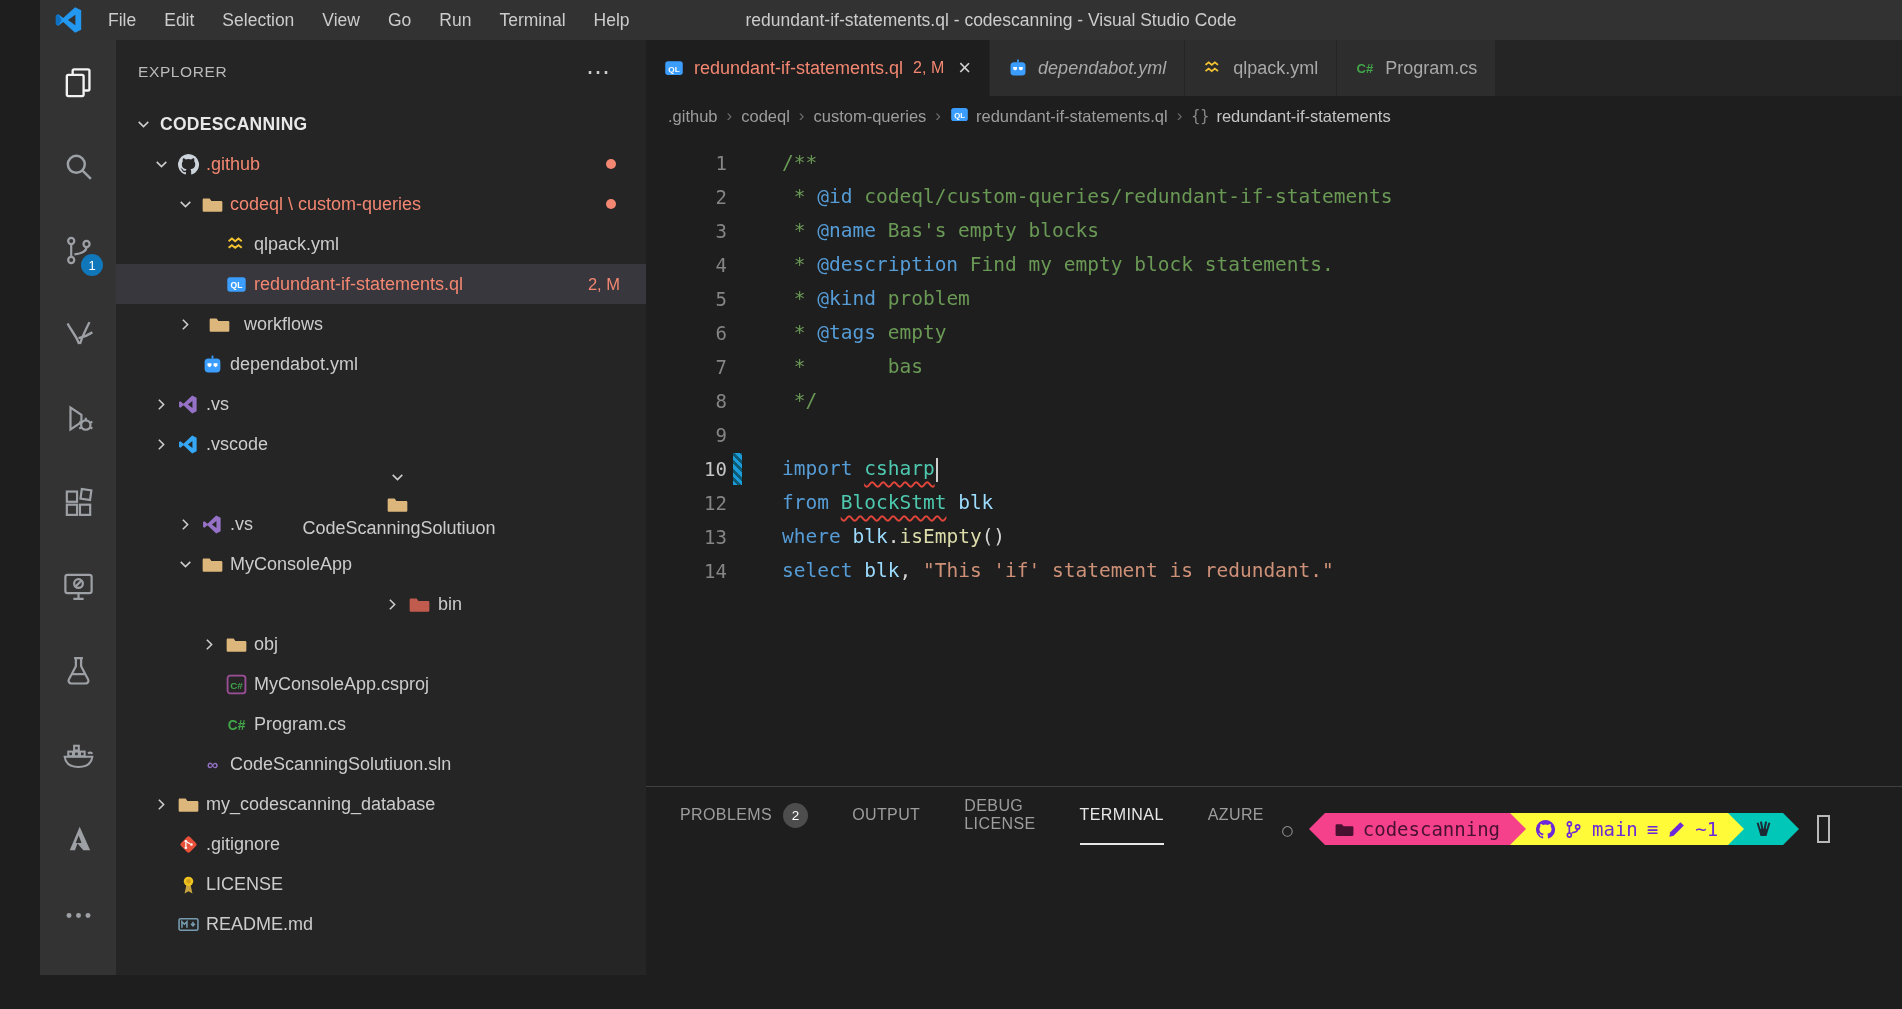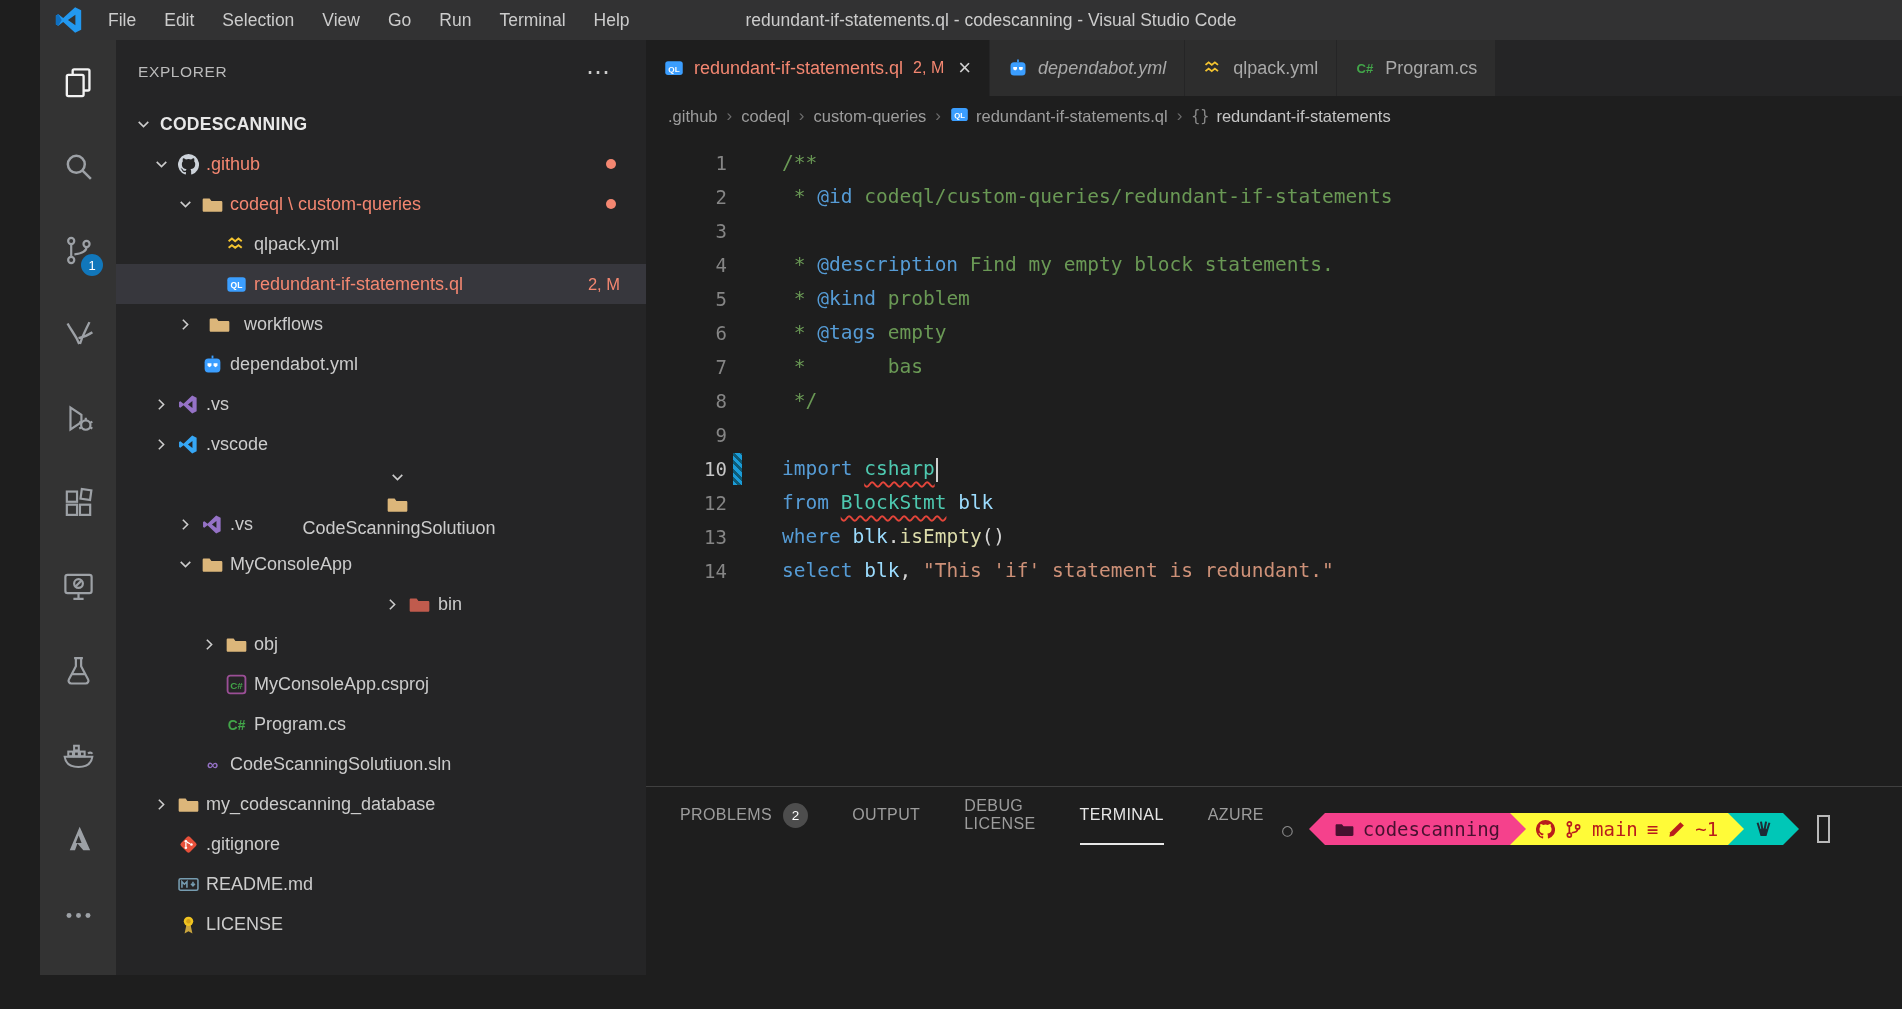--- a/index.html
+++ b/index.html
@@ -448,36 +448,36 @@
                   <circle cx="10.2" cy="8" r="1" fill="#fff"></circle>
                   <path d="M6 6.6v2.8M6.8 6.2l2.4 1.2" stroke="#fff" stroke-width="1" fill="none"></path>
                 </svg>
               </span>
               <span class="lbl">.gitignore</span>
             </div>
             <div class="tree-row" style="padding-left: 32px;">
               <span class="twisty"></span>
               <span class="fi">
                 <svg viewBox="0 0 16 16">
-                  <rect x="0.8" y="3.6" width="14.4" height="8.8" rx="1.2" fill="none" stroke="#769cb0" stroke-width="1.2"></rect>
-                  <path d="M3 10.4V5.9l1.9 1.9 1.9-1.9v4.5M11.4 5.9v2.8M9.9 7.4l1.5 1.6 1.5-1.6" fill="none" stroke="#769cb0" stroke-width="1.2"></path>
-                </svg>
-              </span>
-              <span class="lbl">README.md</span>
-            </div>
-            <div class="tree-row" style="padding-left: 32px;">
-              <span class="twisty"></span>
-              <span class="fi">
-                <svg viewBox="0 0 16 16">
                   <path d="M6.4 8.4L5 14.8l3-1.6 3 1.6-1.4-6.4z" fill="#caa53d"></path>
                   <circle cx="8" cy="5.6" r="3.6" fill="#f0c420"></circle>
                   <circle cx="8" cy="5.6" r="1.7" fill="#d4a017"></circle>
                 </svg>
               </span>
               <span class="lbl">LICENSE</span>
+            </div>
+            <div class="tree-row" style="padding-left: 32px;">
+              <span class="twisty"></span>
+              <span class="fi">
+                <svg viewBox="0 0 16 16">
+                  <rect x="0.8" y="3.6" width="14.4" height="8.8" rx="1.2" fill="none" stroke="#769cb0" stroke-width="1.2"></rect>
+                  <path d="M3 10.4V5.9l1.9 1.9 1.9-1.9v4.5M11.4 5.9v2.8M9.9 7.4l1.5 1.6 1.5-1.6" fill="none" stroke="#769cb0" stroke-width="1.2"></path>
+                </svg>
+              </span>
+              <span class="lbl">README.md</span>
             </div>
           </div>
       </div>
     </aside>
 
     <div class="editor-col">
       <div class="tabbar">
           <div class="tab active">
             <span class="fi">
               <svg viewBox="0 0 16 16">
@@ -546,20 +546,21 @@
           <div class="code-line">
             <span class="ln">1</span>
             <span class="code-text"><span class="tk-comment">/**</span></span>
           </div>
           <div class="code-line">
             <span class="ln">2</span>
             <span class="code-text"><span class="tk-comment"> * </span><span class="tk-doctag">@id</span><span class="tk-comment"> codeql/custom-queries/redundant-if-statements</span></span>
           </div>
           <div class="code-line">
             <span class="ln">3</span>
+            <span class="code-text"><span class="tk-comment"> * </span><span class="tk-doctag">@name</span><span class="tk-comment"> Bas's empty blocks</span></span>
           </div>
           <div class="code-line">
             <span class="ln">4</span>
             <span class="code-text"><span class="tk-comment"> * </span><span class="tk-doctag">@description</span><span class="tk-comment"> Find my empty block statements.</span></span>
           </div>
           <div class="code-line">
             <span class="ln">5</span>
             <span class="code-text"><span class="tk-comment"> * </span><span class="tk-doctag">@kind</span><span class="tk-comment"> problem</span></span>
           </div>
           <div class="code-line">
@@ -623,21 +624,21 @@
                 <span class="pl-head" style="border-right: 16px solid rgb(245, 65, 140);"></span>
                 <span class="pl-body" style="background: rgb(245, 65, 140); color: rgb(71, 17, 47);">
                   <span class="ticon">
                     <svg viewBox="0 0 16 16">
                       <path d="M1.5 3.5h4.3l1.4 1.8h7.3c.6 0 1 .4 1 1v6.2c0 .6-.4 1-1 1h-13c-.6 0-1-.4-1-1v-8c0-.6.4-1 1-1z" fill="currentColor"></path>
                     </svg>
                   </span>
                   <span>codescanning</span>
                 </span>
                 <span class="pl-arrow" style="border-left: 16px solid rgb(245, 65, 140); background: rgb(255, 251, 56);"></span>
-                <span class="pl-body" style="background: rgb(255, 251, 56); color: #b91c1c;">
+                <span class="pl-body" style="background: rgb(255, 251, 56); color: #6d28d9;">
                   <span class="ticon">
                     <svg viewBox="0 0 16 16">
                       <path d="M8 0a8 8 0 0 0-2.53 15.59c.4.07.55-.17.55-.38l-.01-1.49c-2.01.37-2.53-.49-2.69-.94-.09-.23-.48-.94-.82-1.13-.28-.15-.68-.52-.01-.53.63-.01 1.08.58 1.23.82.72 1.21 1.87.87 2.33.66.07-.52.28-.87.51-1.07-1.78-.2-3.64-.89-3.64-3.95 0-.87.31-1.59.82-2.15-.08-.2-.36-1.02.08-2.12 0 0 .67-.21 2.2.82a7.42 7.42 0 0 1 4 0c1.53-1.04 2.2-.82 2.2-.82.44 1.1.16 1.92.08 2.12.51.56.82 1.27.82 2.15 0 3.07-1.87 3.75-3.65 3.95.29.25.54.73.54 1.48l-.01 2.2c0 .21.15.46.55.38A8 8 0 0 0 8 0z" fill="currentColor"></path>
                     </svg>
                   </span>
                   <span class="ticon">
                     <svg viewBox="0 0 16 16" fill="none" stroke="currentColor" stroke-width="1.4">
                       <circle cx="4.5" cy="3.3" r="1.7"></circle>
                       <circle cx="4.5" cy="12.7" r="1.7"></circle>
                       <circle cx="11.5" cy="5.8" r="1.7"></circle>

